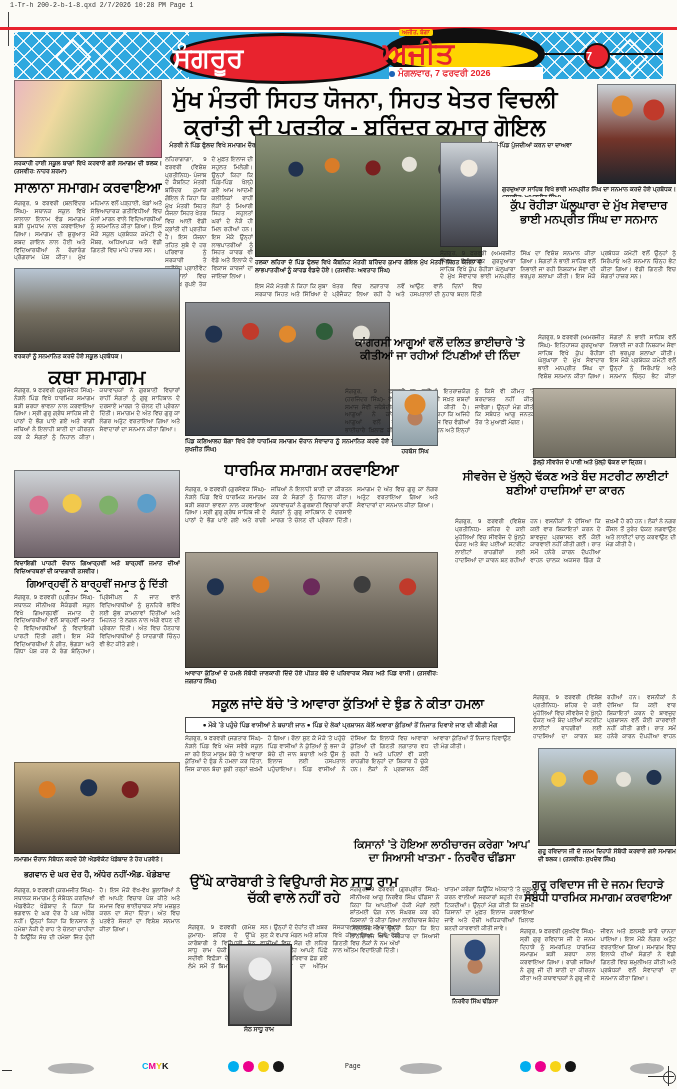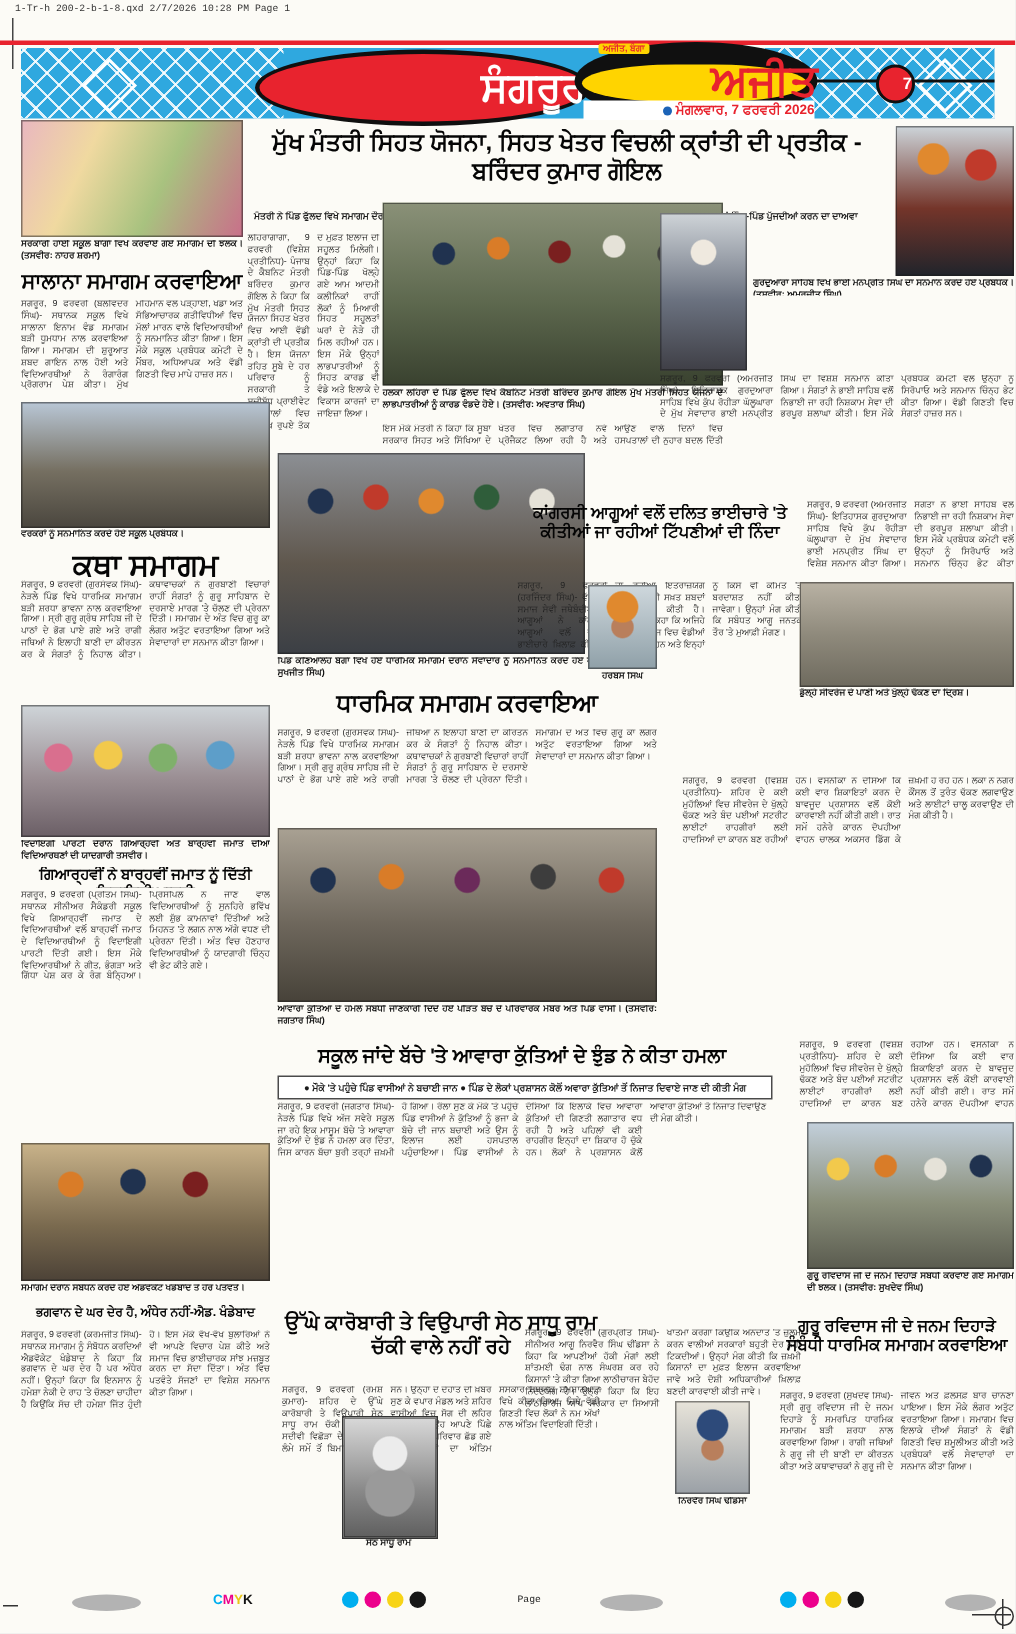--- a/index.html
+++ b/index.html
@@ -8,21 +8,21 @@
   .abs{position:absolute}
   .ph{position:absolute;box-shadow:inset 0 0 0 1px rgba(25,25,25,.5);background-size:cover}
   .cap{position:absolute;font-size:6px;font-weight:700;line-height:1.32;color:#0e0e0e;
        text-align:justify;overflow:hidden}
   .hd{position:absolute;font-weight:700;color:#050505;text-align:center;line-height:1.2;
       overflow:hidden;font-family:"Liberation Sans","DejaVu Sans",sans-serif}
   .bt{position:absolute;font-size:5.9px;line-height:1.32;text-align:justify;color:#222;
       overflow:hidden;column-gap:5px}
   .c2{column-count:2}.c3{column-count:3}.c4{column-count:4}
   .mono{font-family:"Liberation Mono","DejaVu Sans Mono",monospace}
-  .flexc{display:flex;align-items:center;justify-content:flex-end}
+  .flexc{display:flex;align-items:center;justify-content:flex-start}
   .dot{width:11px;height:11px;border-radius:50%;margin-right:4px}
   .deckbox{border:1px solid #4a4a4a;background:#fff}
   .dia{position:absolute;border:2px solid #fff;transform:rotate(45deg)}
 </style>
 </head>
 <body>
 
 <div class="page">
 
   <div class="abs mono" style="left:10px;top:2px;width:520px;height:10px;font-size:6.5px;color:#333">1-Tr-h 200-2-b-1-8.qxd   2/7/2026   10:28 PM   Page 1</div>
@@ -54,21 +54,21 @@
 
   <div class="abs flexc" style="left:389px;top:67px;width:154px;height:13px;background:#fff;z-index:3">
     <span style="width:6px;height:6px;border-radius:50%;background:#1c63b7;margin-right:3px"></span>
     <span style="color:#e8232e;font-size:9px;font-weight:700">ਮੰਗਲਵਾਰ, 7 ਫਰਵਰੀ 2026</span>
   </div>
 
   <div class="abs flexc" style="left:584px;top:43px;width:22px;height:22px;background:#e8232e;border:2px solid #101010;border-radius:50%;z-index:3">
     <span style="color:#fff;font-size:11px;font-weight:700">7</span>
   </div>
 
-  <div class="hd" style="left:170px;top:86px;width:416px;height:54px;font-size:16px">ਮੁੱਖ ਮੰਤਰੀ ਸਿਹਤ ਯੋਜਨਾ, ਸਿਹਤ ਖੇਤਰ ਵਿਚਲੀ ਕ੍ਰਾਂਤੀ ਦੀ ਪ੍ਰਤੀਕ - ਬਰਿੰਦਰ ਕੁਮਾਰ ਗੋਇਲ</div>
+  <div class="hd" style="left:157px;top:86px;width:416px;height:54px;font-size:23px">ਮੁੱਖ ਮੰਤਰੀ ਸਿਹਤ ਯੋਜਨਾ, ਸਿਹਤ ਖੇਤਰ ਵਿਚਲੀ ਕ੍ਰਾਂਤੀ ਦੀ ਪ੍ਰਤੀਕ - ਬਰਿੰਦਰ ਕੁਮਾਰ ਗੋਇਲ</div>
   <div class="abs" style="left:166px;top:141px;width:412px;height:13px;display:flex;gap:8px">
     <span style="flex:1;font-size:6.2px;font-weight:700;text-align:center;overflow:hidden">ਮੰਤਰੀ ਨੇ ਪਿੰਡ ਫੁੱਲਦ ਵਿਖੇ ਸਮਾਗਮ ਦੌਰਾਨ ਕੀਤੀ ਸ਼ਿਰਕਤ</span>
     <span style="flex:1;font-size:6.2px;font-weight:700;text-align:center;overflow:hidden">ਹਰ ਪਰਿਵਾਰ ਨੂੰ ਮਿਲੇਗਾ 10 ਲੱਖ ਤੱਕ ਦਾ ਮੁਫ਼ਤ ਇਲਾਜ</span>
     <span style="flex:1;font-size:6.2px;font-weight:700;text-align:center;overflow:hidden">ਸਿਹਤ ਸਹੂਲਤਾਂ ਪਿੰਡ-ਪਿੰਡ ਪੁੱਜਦੀਆਂ ਕਰਨ ਦਾ ਦਾਅਵਾ</span>
   </div>
   <div class="bt c2" style="left:165px;top:156px;width:88px;height:144px">ਲਹਿਰਾਗਾਗਾ, 9 ਫਰਵਰੀ (ਵਿਸ਼ੇਸ਼ ਪ੍ਰਤੀਨਿਧ)- ਪੰਜਾਬ ਦੇ ਕੈਬਨਿਟ ਮੰਤਰੀ ਬਰਿੰਦਰ ਕੁਮਾਰ ਗੋਇਲ ਨੇ ਕਿਹਾ ਕਿ ਮੁੱਖ ਮੰਤਰੀ ਸਿਹਤ ਯੋਜਨਾ ਸਿਹਤ ਖੇਤਰ ਵਿਚ ਆਈ ਵੱਡੀ ਕ੍ਰਾਂਤੀ ਦੀ ਪ੍ਰਤੀਕ ਹੈ। ਇਸ ਯੋਜਨਾ ਤਹਿਤ ਸੂਬੇ ਦੇ ਹਰ ਪਰਿਵਾਰ ਨੂੰ ਸਰਕਾਰੀ ਤੇ ਸੂਚੀਬੱਧ ਪ੍ਰਾਈਵੇਟ ਹਸਪਤਾਲਾਂ ਵਿਚ 10 ਲੱਖ ਰੁਪਏ ਤੱਕ ਦੇ ਮੁਫ਼ਤ ਇਲਾਜ ਦੀ ਸਹੂਲਤ ਮਿਲੇਗੀ। ਉਨ੍ਹਾਂ ਕਿਹਾ ਕਿ ਪਿੰਡ-ਪਿੰਡ ਖੋਲ੍ਹੇ ਗਏ ਆਮ ਆਦਮੀ ਕਲੀਨਿਕਾਂ ਰਾਹੀਂ ਲੋਕਾਂ ਨੂੰ ਮਿਆਰੀ ਸਿਹਤ ਸਹੂਲਤਾਂ ਘਰਾਂ ਦੇ ਨੇੜੇ ਹੀ ਮਿਲ ਰਹੀਆਂ ਹਨ। ਇਸ ਮੌਕੇ ਉਨ੍ਹਾਂ ਲਾਭਪਾਤਰੀਆਂ ਨੂੰ ਸਿਹਤ ਕਾਰਡ ਵੀ ਵੰਡੇ ਅਤੇ ਇਲਾਕੇ ਦੇ ਵਿਕਾਸ ਕਾਰਜਾਂ ਦਾ ਜਾਇਜ਼ਾ ਲਿਆ।</div>
   <div class="ph" style="left:255px;top:135px;width:227px;height:122px;background:
        radial-gradient(circle at 18% 28%,#20324f 0 7px,transparent 8px),
        radial-gradient(circle at 34% 25%,#d97c28 0 7px,transparent 8px),
        radial-gradient(circle at 52% 27%,#7a1f1f 0 7px,transparent 8px),
@@ -110,20 +110,21 @@
   <div class="bt c2" style="left:14px;top:887px;width:166px;height:170px">ਸੰਗਰੂਰ, 9 ਫਰਵਰੀ (ਕਰਮਜੀਤ ਸਿੰਘ)- ਸਥਾਨਕ ਸਮਾਗਮ ਨੂੰ ਸੰਬੋਧਨ ਕਰਦਿਆਂ ਐਡਵੋਕੇਟ ਖੰਡੇਬਾਦ ਨੇ ਕਿਹਾ ਕਿ ਭਗਵਾਨ ਦੇ ਘਰ ਦੇਰ ਹੈ ਪਰ ਅੰਧੇਰ ਨਹੀਂ। ਉਨ੍ਹਾਂ ਕਿਹਾ ਕਿ ਇਨਸਾਨ ਨੂੰ ਹਮੇਸ਼ਾ ਨੇਕੀ ਦੇ ਰਾਹ 'ਤੇ ਚੱਲਣਾ ਚਾਹੀਦਾ ਹੈ ਕਿਉਂਕਿ ਸੱਚ ਦੀ ਹਮੇਸ਼ਾ ਜਿੱਤ ਹੁੰਦੀ ਹੈ। ਇਸ ਮੌਕੇ ਵੱਖ-ਵੱਖ ਬੁਲਾਰਿਆਂ ਨੇ ਵੀ ਆਪਣੇ ਵਿਚਾਰ ਪੇਸ਼ ਕੀਤੇ ਅਤੇ ਸਮਾਜ ਵਿਚ ਭਾਈਚਾਰਕ ਸਾਂਝ ਮਜ਼ਬੂਤ ਕਰਨ ਦਾ ਸੱਦਾ ਦਿੱਤਾ। ਅੰਤ ਵਿਚ ਪਤਵੰਤੇ ਸੱਜਣਾਂ ਦਾ ਵਿਸ਼ੇਸ਼ ਸਨਮਾਨ ਕੀਤਾ ਗਿਆ।</div>
 
   <div class="ph" style="left:597px;top:84px;width:79px;height:100px;background:
        radial-gradient(circle at 32% 22%,#e0892e 0 10px,transparent 11px),
        radial-gradient(circle at 72% 26%,#c03a2b 0 10px,transparent 11px),
        linear-gradient(180deg,#cdd5da 0%,#74352a 55%,#20242b 100%)"></div>
   <div class="ph" style="left:440px;top:142px;width:58px;height:105px;background:
        radial-gradient(circle at 50% 25%,#efe9df 0 8px,transparent 9px),
        linear-gradient(180deg,#cfd4d8 0%,#6b7280 55%,#3f3f46 100%)"></div>
   <div class="cap" style="left:502px;top:186px;width:174px;height:11px">ਗੁਰਦੁਆਰਾ ਸਾਹਿਬ ਵਿਖੇ ਭਾਈ ਮਨਪ੍ਰੀਤ ਸਿੰਘ ਦਾ ਸਨਮਾਨ ਕਰਦੇ ਹੋਏ ਪ੍ਰਬੰਧਕ। (ਤਸਵੀਰ: ਅਮਰਜੀਤ ਸਿੰਘ)</div>
+  <div class="hd" style="left:502px;top:199px;width:174px;height:44px;font-size:11.5px">ਕੁੱਪ ਰੋਹੀੜਾ ਘੱਲੂਘਾਰਾ ਦੇ ਮੁੱਖ ਸੇਵਾਦਾਰ ਭਾਈ ਮਨਪ੍ਰੀਤ ਸਿੰਘ ਦਾ ਸਨਮਾਨ</div>
   <div class="bt c3" style="left:440px;top:250px;width:236px;height:82px">ਸੰਗਰੂਰ, 9 ਫਰਵਰੀ (ਅਮਰਜੀਤ ਸਿੰਘ)- ਇਤਿਹਾਸਕ ਗੁਰਦੁਆਰਾ ਸਾਹਿਬ ਵਿਖੇ ਕੁੱਪ ਰੋਹੀੜਾ ਘੱਲੂਘਾਰਾ ਦੇ ਮੁੱਖ ਸੇਵਾਦਾਰ ਭਾਈ ਮਨਪ੍ਰੀਤ ਸਿੰਘ ਦਾ ਵਿਸ਼ੇਸ਼ ਸਨਮਾਨ ਕੀਤਾ ਗਿਆ। ਸੰਗਤਾਂ ਨੇ ਭਾਈ ਸਾਹਿਬ ਵਲੋਂ ਨਿਭਾਈ ਜਾ ਰਹੀ ਨਿਸ਼ਕਾਮ ਸੇਵਾ ਦੀ ਭਰਪੂਰ ਸ਼ਲਾਘਾ ਕੀਤੀ। ਇਸ ਮੌਕੇ ਪ੍ਰਬੰਧਕ ਕਮੇਟੀ ਵਲੋਂ ਉਨ੍ਹਾਂ ਨੂੰ ਸਿਰੋਪਾਓ ਅਤੇ ਸਨਮਾਨ ਚਿੰਨ੍ਹ ਭੇਟ ਕੀਤਾ ਗਿਆ। ਵੱਡੀ ਗਿਣਤੀ ਵਿਚ ਸੰਗਤਾਂ ਹਾਜ਼ਰ ਸਨ।</div>
   <div class="bt c2" style="left:538px;top:334px;width:138px;height:50px">ਸੰਗਰੂਰ, 9 ਫਰਵਰੀ (ਅਮਰਜੀਤ ਸਿੰਘ)- ਇਤਿਹਾਸਕ ਗੁਰਦੁਆਰਾ ਸਾਹਿਬ ਵਿਖੇ ਕੁੱਪ ਰੋਹੀੜਾ ਘੱਲੂਘਾਰਾ ਦੇ ਮੁੱਖ ਸੇਵਾਦਾਰ ਭਾਈ ਮਨਪ੍ਰੀਤ ਸਿੰਘ ਦਾ ਵਿਸ਼ੇਸ਼ ਸਨਮਾਨ ਕੀਤਾ ਗਿਆ। ਸੰਗਤਾਂ ਨੇ ਭਾਈ ਸਾਹਿਬ ਵਲੋਂ ਨਿਭਾਈ ਜਾ ਰਹੀ ਨਿਸ਼ਕਾਮ ਸੇਵਾ ਦੀ ਭਰਪੂਰ ਸ਼ਲਾਘਾ ਕੀਤੀ। ਇਸ ਮੌਕੇ ਪ੍ਰਬੰਧਕ ਕਮੇਟੀ ਵਲੋਂ ਉਨ੍ਹਾਂ ਨੂੰ ਸਿਰੋਪਾਓ ਅਤੇ ਸਨਮਾਨ ਚਿੰਨ੍ਹ ਭੇਟ ਕੀਤਾ ਗਿਆ। ਵੱਡੀ ਗਿਣਤੀ ਵਿਚ ਸੰਗਤਾਂ ਹਾਜ਼ਰ ਸਨ।</div>
 
   <div class="ph" style="left:185px;top:302px;width:205px;height:134px;background:
        radial-gradient(circle at 14% 24%,#20324f 0 8px,transparent 9px),
        radial-gradient(circle at 32% 22%,#c03a2b 0 8px,transparent 9px),
        radial-gradient(circle at 50% 24%,#e0892e 0 8px,transparent 9px),
        radial-gradient(circle at 68% 22%,#2f5d3a 0 8px,transparent 9px),
        radial-gradient(circle at 86% 24%,#e5e2d8 0 8px,transparent 9px),
        linear-gradient(180deg,#8c8f94 0%,#5f574d 55%,#3b3f45 100%)"></div>
@@ -143,36 +144,38 @@
   <div class="bt c3" style="left:345px;top:388px;width:190px;height:78px">ਸੰਗਰੂਰ, 9 ਫਰਵਰੀ (ਹਰਜਿੰਦਰ ਸਿੰਘ)- ਵੱਖ-ਵੱਖ ਸਮਾਜ ਸੇਵੀ ਜਥੇਬੰਦੀਆਂ ਦੇ ਆਗੂਆਂ ਨੇ ਕਾਂਗਰਸੀ ਆਗੂਆਂ ਵਲੋਂ ਦਲਿਤ ਭਾਈਚਾਰੇ ਖ਼ਿਲਾਫ਼ ਕੀਤੀਆਂ ਜਾ ਰਹੀਆਂ ਇਤਰਾਜ਼ਯੋਗ ਟਿੱਪਣੀਆਂ ਦੀ ਸਖ਼ਤ ਸ਼ਬਦਾਂ ਵਿਚ ਨਿੰਦਾ ਕੀਤੀ ਹੈ। ਆਗੂਆਂ ਨੇ ਕਿਹਾ ਕਿ ਅਜਿਹੇ ਬਿਆਨ ਸਮਾਜ ਵਿਚ ਵੰਡੀਆਂ ਪਾਉਣ ਵਾਲੇ ਹਨ ਅਤੇ ਇਨ੍ਹਾਂ ਨੂੰ ਕਿਸੇ ਵੀ ਕੀਮਤ 'ਤੇ ਬਰਦਾਸ਼ਤ ਨਹੀਂ ਕੀਤਾ ਜਾਵੇਗਾ। ਉਨ੍ਹਾਂ ਮੰਗ ਕੀਤੀ ਕਿ ਸਬੰਧਤ ਆਗੂ ਜਨਤਕ ਤੌਰ 'ਤੇ ਮੁਆਫ਼ੀ ਮੰਗਣ।</div>
   <div class="ph" style="left:392px;top:390px;width:46px;height:56px;background:
        radial-gradient(circle at 50% 26%,#e0892e 0 10px,transparent 11px),
        radial-gradient(circle at 50% 50%,#b97f5c 0 7px,transparent 8px),
        linear-gradient(180deg,#cfd8dd 0%,#8fa0a8 100%)"></div>
   <div class="cap" style="left:392px;top:448px;width:46px;height:9px;text-align:center">ਹਰਬੰਸ ਸਿੰਘ</div>
 
   <div class="ph" style="left:533px;top:388px;width:143px;height:70px;background:
        linear-gradient(180deg,#b9b2a4 0%,#8f8a7c 50%,#6e6a5e 100%)"></div>
   <div class="cap" style="left:533px;top:459px;width:143px;height:9px">ਡੁੱਲ੍ਹੇ ਸੀਵਰੇਜ ਦੇ ਪਾਣੀ ਅਤੇ ਖੁੱਲ੍ਹੇ ਢੱਕਣ ਦਾ ਦ੍ਰਿਸ਼।</div>
+  <div class="hd" style="left:455px;top:470px;width:221px;height:44px;font-size:11.5px">ਸੀਵਰੇਜ ਦੇ ਖੁੱਲ੍ਹੇ ਢੱਕਣ ਅਤੇ ਬੰਦ ਸਟਰੀਟ ਲਾਈਟਾਂ ਬਣੀਆਂ ਹਾਦਸਿਆਂ ਦਾ ਕਾਰਨ</div>
   <div class="bt c3" style="left:455px;top:518px;width:221px;height:172px">ਸੰਗਰੂਰ, 9 ਫਰਵਰੀ (ਵਿਸ਼ੇਸ਼ ਪ੍ਰਤੀਨਿਧ)- ਸ਼ਹਿਰ ਦੇ ਕਈ ਮੁਹੱਲਿਆਂ ਵਿਚ ਸੀਵਰੇਜ ਦੇ ਖੁੱਲ੍ਹੇ ਢੱਕਣ ਅਤੇ ਬੰਦ ਪਈਆਂ ਸਟਰੀਟ ਲਾਈਟਾਂ ਰਾਹਗੀਰਾਂ ਲਈ ਹਾਦਸਿਆਂ ਦਾ ਕਾਰਨ ਬਣ ਰਹੀਆਂ ਹਨ। ਵਸਨੀਕਾਂ ਨੇ ਦੱਸਿਆ ਕਿ ਕਈ ਵਾਰ ਸ਼ਿਕਾਇਤਾਂ ਕਰਨ ਦੇ ਬਾਵਜੂਦ ਪ੍ਰਸ਼ਾਸਨ ਵਲੋਂ ਕੋਈ ਕਾਰਵਾਈ ਨਹੀਂ ਕੀਤੀ ਗਈ। ਰਾਤ ਸਮੇਂ ਹਨੇਰੇ ਕਾਰਨ ਦੋਪਹੀਆ ਵਾਹਨ ਚਾਲਕ ਅਕਸਰ ਡਿੱਗ ਕੇ ਜ਼ਖ਼ਮੀ ਹੋ ਰਹੇ ਹਨ। ਲੋਕਾਂ ਨੇ ਨਗਰ ਕੌਂਸਲ ਤੋਂ ਤੁਰੰਤ ਢੱਕਣ ਲਗਵਾਉਣ ਅਤੇ ਲਾਈਟਾਂ ਚਾਲੂ ਕਰਵਾਉਣ ਦੀ ਮੰਗ ਕੀਤੀ ਹੈ।</div>
   <div class="bt c2" style="left:533px;top:694px;width:143px;height:50px">ਸੰਗਰੂਰ, 9 ਫਰਵਰੀ (ਵਿਸ਼ੇਸ਼ ਪ੍ਰਤੀਨਿਧ)- ਸ਼ਹਿਰ ਦੇ ਕਈ ਮੁਹੱਲਿਆਂ ਵਿਚ ਸੀਵਰੇਜ ਦੇ ਖੁੱਲ੍ਹੇ ਢੱਕਣ ਅਤੇ ਬੰਦ ਪਈਆਂ ਸਟਰੀਟ ਲਾਈਟਾਂ ਰਾਹਗੀਰਾਂ ਲਈ ਹਾਦਸਿਆਂ ਦਾ ਕਾਰਨ ਬਣ ਰਹੀਆਂ ਹਨ। ਵਸਨੀਕਾਂ ਨੇ ਦੱਸਿਆ ਕਿ ਕਈ ਵਾਰ ਸ਼ਿਕਾਇਤਾਂ ਕਰਨ ਦੇ ਬਾਵਜੂਦ ਪ੍ਰਸ਼ਾਸਨ ਵਲੋਂ ਕੋਈ ਕਾਰਵਾਈ ਨਹੀਂ ਕੀਤੀ ਗਈ। ਰਾਤ ਸਮੇਂ ਹਨੇਰੇ ਕਾਰਨ ਦੋਪਹੀਆ ਵਾਹਨ ਚਾਲਕ ਅਕਸਰ ਡਿੱਗ ਕੇ ਜ਼ਖ਼ਮੀ ਹੋ ਰਹੇ ਹਨ। ਲੋਕਾਂ ਨੇ ਨਗਰ ਕੌਂਸਲ ਤੋਂ ਤੁਰੰਤ ਢੱਕਣ ਲਗਵਾਉਣ ਅਤੇ ਲਾਈਟਾਂ ਚਾਲੂ ਕਰਵਾਉਣ ਦੀ ਮੰਗ ਕੀਤੀ ਹੈ।</div>
 
   <div class="hd" style="left:185px;top:696px;width:326px;height:19px;font-size:13px;white-space:nowrap">ਸਕੂਲ ਜਾਂਦੇ ਬੱਚੇ 'ਤੇ ਆਵਾਰਾ ਕੁੱਤਿਆਂ ਦੇ ਝੁੰਡ ਨੇ ਕੀਤਾ ਹਮਲਾ</div>
   <div class="abs deckbox" style="left:185px;top:717px;width:324px;height:14px;font-size:6.3px;font-weight:700;
        display:flex;align-items:center;justify-content:center;overflow:hidden;padding:0 2px">● ਮੌਕੇ 'ਤੇ ਪਹੁੰਚੇ ਪਿੰਡ ਵਾਸੀਆਂ ਨੇ ਬਚਾਈ ਜਾਨ ● ਪਿੰਡ ਦੇ ਲੋਕਾਂ ਪ੍ਰਸ਼ਾਸਨ ਕੋਲੋਂ ਅਵਾਰਾ ਕੁੱਤਿਆਂ ਤੋਂ ਨਿਜਾਤ ਦਿਵਾਏ ਜਾਣ ਦੀ ਕੀਤੀ ਮੰਗ</div>
   <div class="bt c4" style="left:185px;top:735px;width:326px;height:103px">ਸੰਗਰੂਰ, 9 ਫਰਵਰੀ (ਜਗਤਾਰ ਸਿੰਘ)- ਨੇੜਲੇ ਪਿੰਡ ਵਿਖੇ ਅੱਜ ਸਵੇਰੇ ਸਕੂਲ ਜਾ ਰਹੇ ਇਕ ਮਾਸੂਮ ਬੱਚੇ 'ਤੇ ਆਵਾਰਾ ਕੁੱਤਿਆਂ ਦੇ ਝੁੰਡ ਨੇ ਹਮਲਾ ਕਰ ਦਿੱਤਾ, ਜਿਸ ਕਾਰਨ ਬੱਚਾ ਬੁਰੀ ਤਰ੍ਹਾਂ ਜ਼ਖ਼ਮੀ ਹੋ ਗਿਆ। ਰੌਲਾ ਸੁਣ ਕੇ ਮੌਕੇ 'ਤੇ ਪਹੁੰਚੇ ਪਿੰਡ ਵਾਸੀਆਂ ਨੇ ਕੁੱਤਿਆਂ ਨੂੰ ਭਜਾ ਕੇ ਬੱਚੇ ਦੀ ਜਾਨ ਬਚਾਈ ਅਤੇ ਉਸ ਨੂੰ ਇਲਾਜ ਲਈ ਹਸਪਤਾਲ ਪਹੁੰਚਾਇਆ। ਪਿੰਡ ਵਾਸੀਆਂ ਨੇ ਦੱਸਿਆ ਕਿ ਇਲਾਕੇ ਵਿਚ ਆਵਾਰਾ ਕੁੱਤਿਆਂ ਦੀ ਗਿਣਤੀ ਲਗਾਤਾਰ ਵਧ ਰਹੀ ਹੈ ਅਤੇ ਪਹਿਲਾਂ ਵੀ ਕਈ ਰਾਹਗੀਰ ਇਨ੍ਹਾਂ ਦਾ ਸ਼ਿਕਾਰ ਹੋ ਚੁੱਕੇ ਹਨ। ਲੋਕਾਂ ਨੇ ਪ੍ਰਸ਼ਾਸਨ ਕੋਲੋਂ ਆਵਾਰਾ ਕੁੱਤਿਆਂ ਤੋਂ ਨਿਜਾਤ ਦਿਵਾਉਣ ਦੀ ਮੰਗ ਕੀਤੀ।</div>
 
   <div class="hd" style="left:188px;top:874px;width:212px;height:46px;font-size:13.5px">ਉੱਘੇ ਕਾਰੋਬਾਰੀ ਤੇ ਵਿਉਪਾਰੀ ਸੇਠ ਸਾਧੂ ਰਾਮ ਚੱਕੀ ਵਾਲੇ ਨਹੀਂ ਰਹੇ</div>
   <div class="bt c3" style="left:188px;top:924px;width:212px;height:134px">ਸੰਗਰੂਰ, 9 ਫਰਵਰੀ (ਰਮੇਸ਼ ਕੁਮਾਰ)- ਸ਼ਹਿਰ ਦੇ ਉੱਘੇ ਕਾਰੋਬਾਰੀ ਤੇ ਵਿਉਪਾਰੀ ਸੇਠ ਸਾਧੂ ਰਾਮ ਚੱਕੀ ਵਾਲੇ ਅੱਜ ਸਦੀਵੀ ਵਿਛੋੜਾ ਦੇ ਗਏ। ਉਹ ਲੰਮੇ ਸਮੇਂ ਤੋਂ ਬਿਮਾਰ ਚੱਲ ਰਹੇ ਸਨ। ਉਨ੍ਹਾਂ ਦੇ ਦੇਹਾਂਤ ਦੀ ਖ਼ਬਰ ਸੁਣ ਕੇ ਵਪਾਰ ਮੰਡਲ ਅਤੇ ਸ਼ਹਿਰ ਵਾਸੀਆਂ ਵਿਚ ਸੋਗ ਦੀ ਲਹਿਰ ਦੌੜ ਗਈ। ਉਹ ਆਪਣੇ ਪਿੱਛੇ ਭਰਿਆ-ਪੂਰਾ ਪਰਿਵਾਰ ਛੱਡ ਗਏ ਹਨ। ਉਨ੍ਹਾਂ ਦਾ ਅੰਤਿਮ ਸੰਸਕਾਰ ਸਥਾਨਕ ਸ਼ਮਸ਼ਾਨਘਾਟ ਵਿਖੇ ਕੀਤਾ ਗਿਆ, ਜਿਥੇ ਵੱਡੀ ਗਿਣਤੀ ਵਿਚ ਲੋਕਾਂ ਨੇ ਨਮ ਅੱਖਾਂ ਨਾਲ ਅੰਤਿਮ ਵਿਦਾਇਗੀ ਦਿੱਤੀ।</div>
   <div class="ph" style="left:228px;top:944px;width:62px;height:80px;background:
        radial-gradient(circle at 50% 30%,#ececec 0 11px,transparent 12px),
        radial-gradient(circle at 50% 62%,#9a9a9a 0 16px,transparent 17px),
        linear-gradient(180deg,#d9d9d9 0%,#8a8a8a 60%,#5f5f5f 100%);border:1px solid #333"></div>
   <div class="cap" style="left:228px;top:1026px;width:62px;height:9px;text-align:center">ਸੇਠ ਸਾਧੂ ਰਾਮ</div>
 
+  <div class="hd" style="left:350px;top:838px;width:184px;height:44px;font-size:10.8px">ਕਿਸਾਨਾਂ 'ਤੇ ਹੋਇਆ ਲਾਠੀਚਾਰਜ ਕਰੇਗਾ 'ਆਪ' ਦਾ ਸਿਆਸੀ ਖਾਤਮਾ - ਨਿਰਵੈਰ ਢੀਂਡਸਾ</div>
   <div class="bt c2" style="left:350px;top:886px;width:184px;height:172px">ਸੰਗਰੂਰ, 9 ਫਰਵਰੀ (ਗੁਰਪ੍ਰੀਤ ਸਿੰਘ)- ਸੀਨੀਅਰ ਆਗੂ ਨਿਰਵੈਰ ਸਿੰਘ ਢੀਂਡਸਾ ਨੇ ਕਿਹਾ ਕਿ ਆਪਣੀਆਂ ਹੱਕੀ ਮੰਗਾਂ ਲਈ ਸ਼ਾਂਤਮਈ ਢੰਗ ਨਾਲ ਸੰਘਰਸ਼ ਕਰ ਰਹੇ ਕਿਸਾਨਾਂ 'ਤੇ ਕੀਤਾ ਗਿਆ ਲਾਠੀਚਾਰਜ ਬੇਹੱਦ ਨਿੰਦਣਯੋਗ ਹੈ। ਉਨ੍ਹਾਂ ਕਿਹਾ ਕਿ ਇਹ ਲਾਠੀਚਾਰਜ 'ਆਪ' ਸਰਕਾਰ ਦਾ ਸਿਆਸੀ ਖਾਤਮਾ ਕਰੇਗਾ ਕਿਉਂਕਿ ਅੰਨਦਾਤੇ 'ਤੇ ਜ਼ੁਲਮ ਕਰਨ ਵਾਲੀਆਂ ਸਰਕਾਰਾਂ ਬਹੁਤੀ ਦੇਰ ਨਹੀਂ ਟਿਕਦੀਆਂ। ਉਨ੍ਹਾਂ ਮੰਗ ਕੀਤੀ ਕਿ ਜ਼ਖ਼ਮੀ ਕਿਸਾਨਾਂ ਦਾ ਮੁਫ਼ਤ ਇਲਾਜ ਕਰਵਾਇਆ ਜਾਵੇ ਅਤੇ ਦੋਸ਼ੀ ਅਧਿਕਾਰੀਆਂ ਖ਼ਿਲਾਫ਼ ਬਣਦੀ ਕਾਰਵਾਈ ਕੀਤੀ ਜਾਵੇ।</div>
   <div class="ph" style="left:450px;top:934px;width:50px;height:62px;background:
        radial-gradient(circle at 50% 26%,#2d4a7a 0 10px,transparent 11px),
        radial-gradient(circle at 50% 52%,#b97f5c 0 7px,transparent 8px),
        linear-gradient(180deg,#e8e4da 0%,#9aa0a6 100%)"></div>
   <div class="cap" style="left:450px;top:998px;width:50px;height:14px;text-align:center">ਨਿਰਵੈਰ ਸਿੰਘ ਢੀਂਡਸਾ</div>
 
   <div class="ph" style="left:538px;top:748px;width:138px;height:98px;background:
        radial-gradient(circle at 15% 32%,#f2c94c 0 7px,transparent 8px),
        radial-gradient(circle at 38% 30%,#d97c28 0 7px,transparent 8px),

